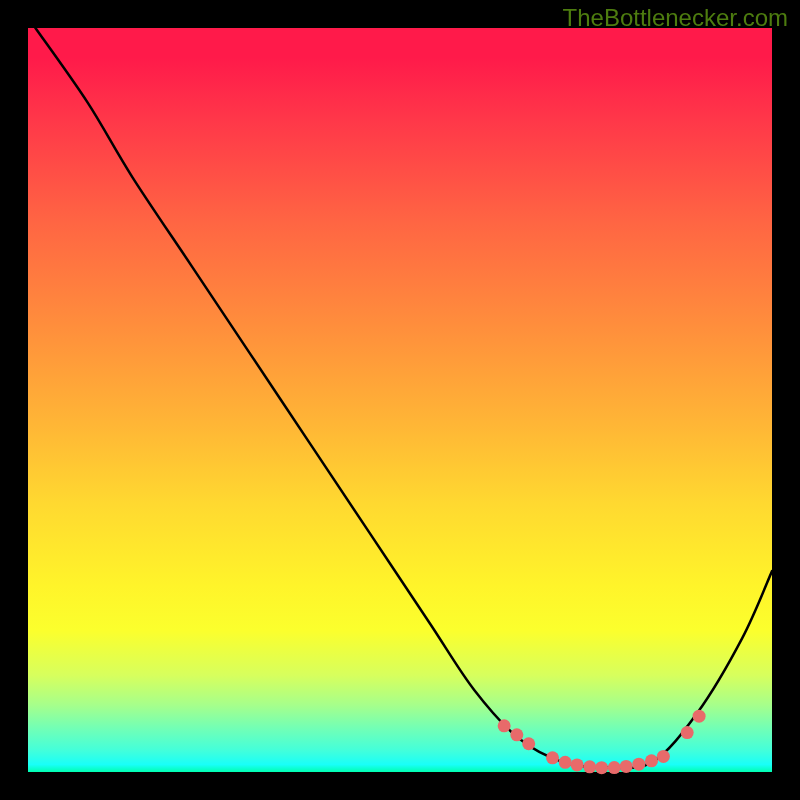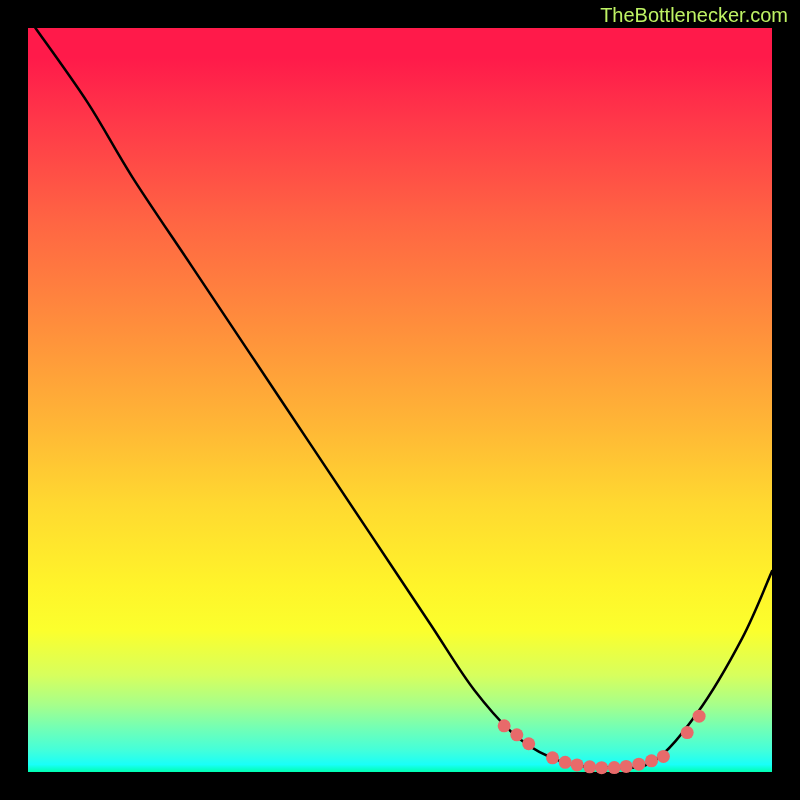--- a/index.html
+++ b/index.html
@@ -7,22 +7,22 @@
     width: 800px;
     height: 800px;
     background: #000;
     position: relative;
     font-family: Arial, sans-serif;
   }
   .watermark {
     position: absolute;
     top: 4px;
     right: 12px;
-    color: #bef264;
-    font-size: 20px;
+    color: #4d7c0f;
+    font-size: 24px;
     z-index: 10;
     margin-left: 46px;
   }
   .plot-area {
     position: absolute;
     left: 28px;
     top: 28px;
     width: 744px;
     height: 744px;
   }

